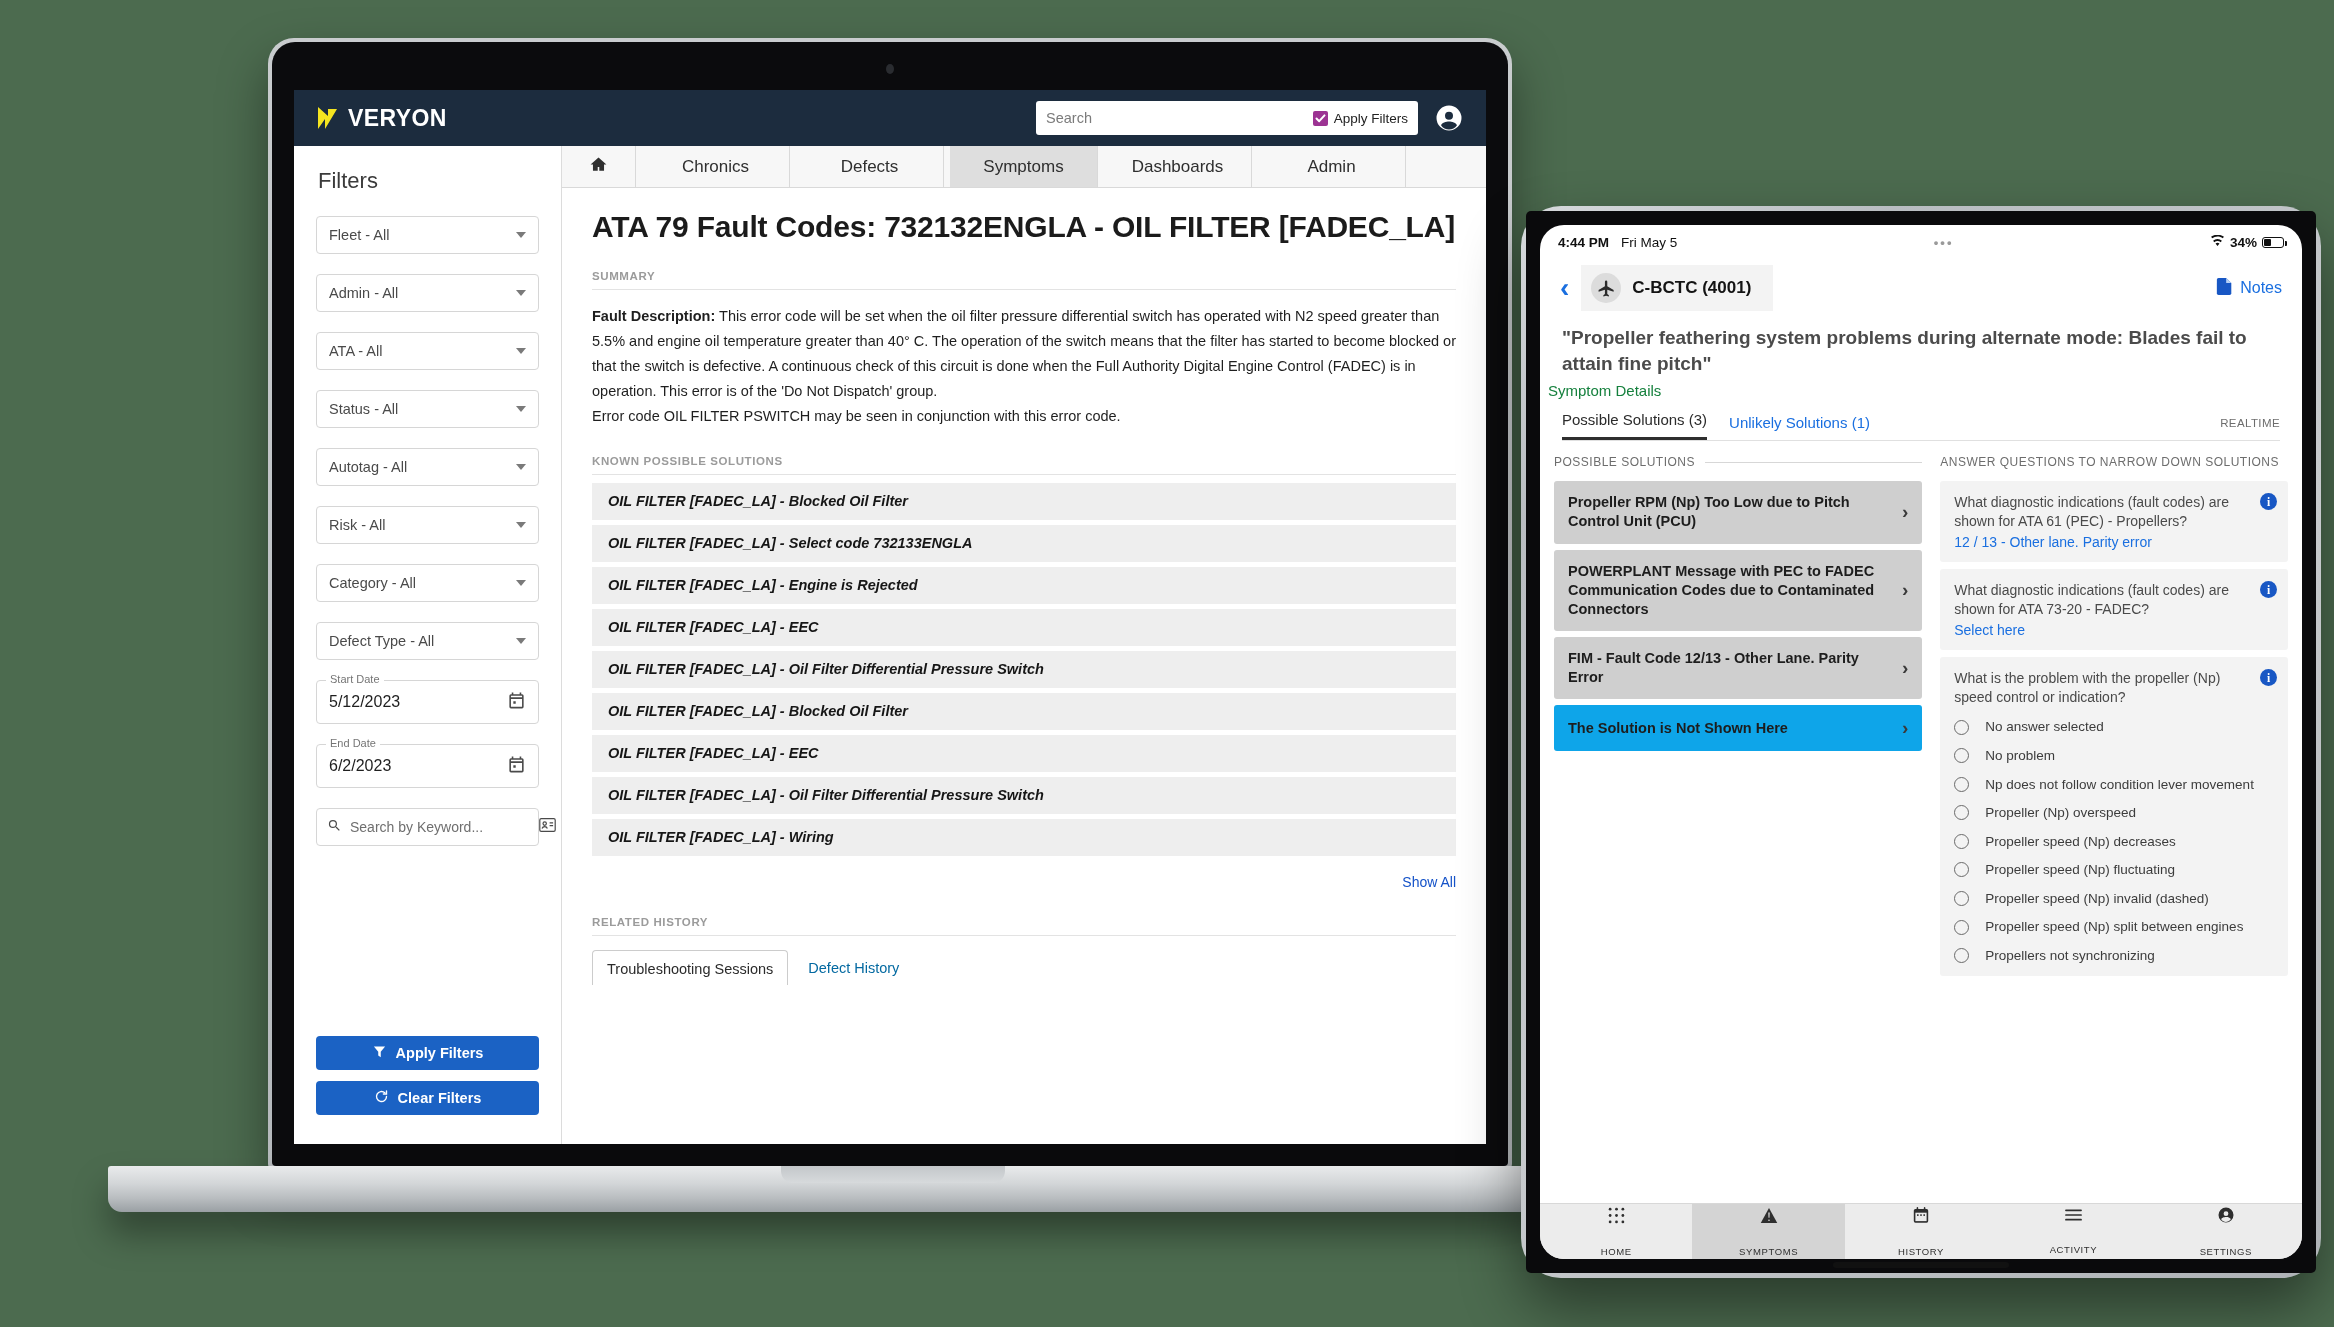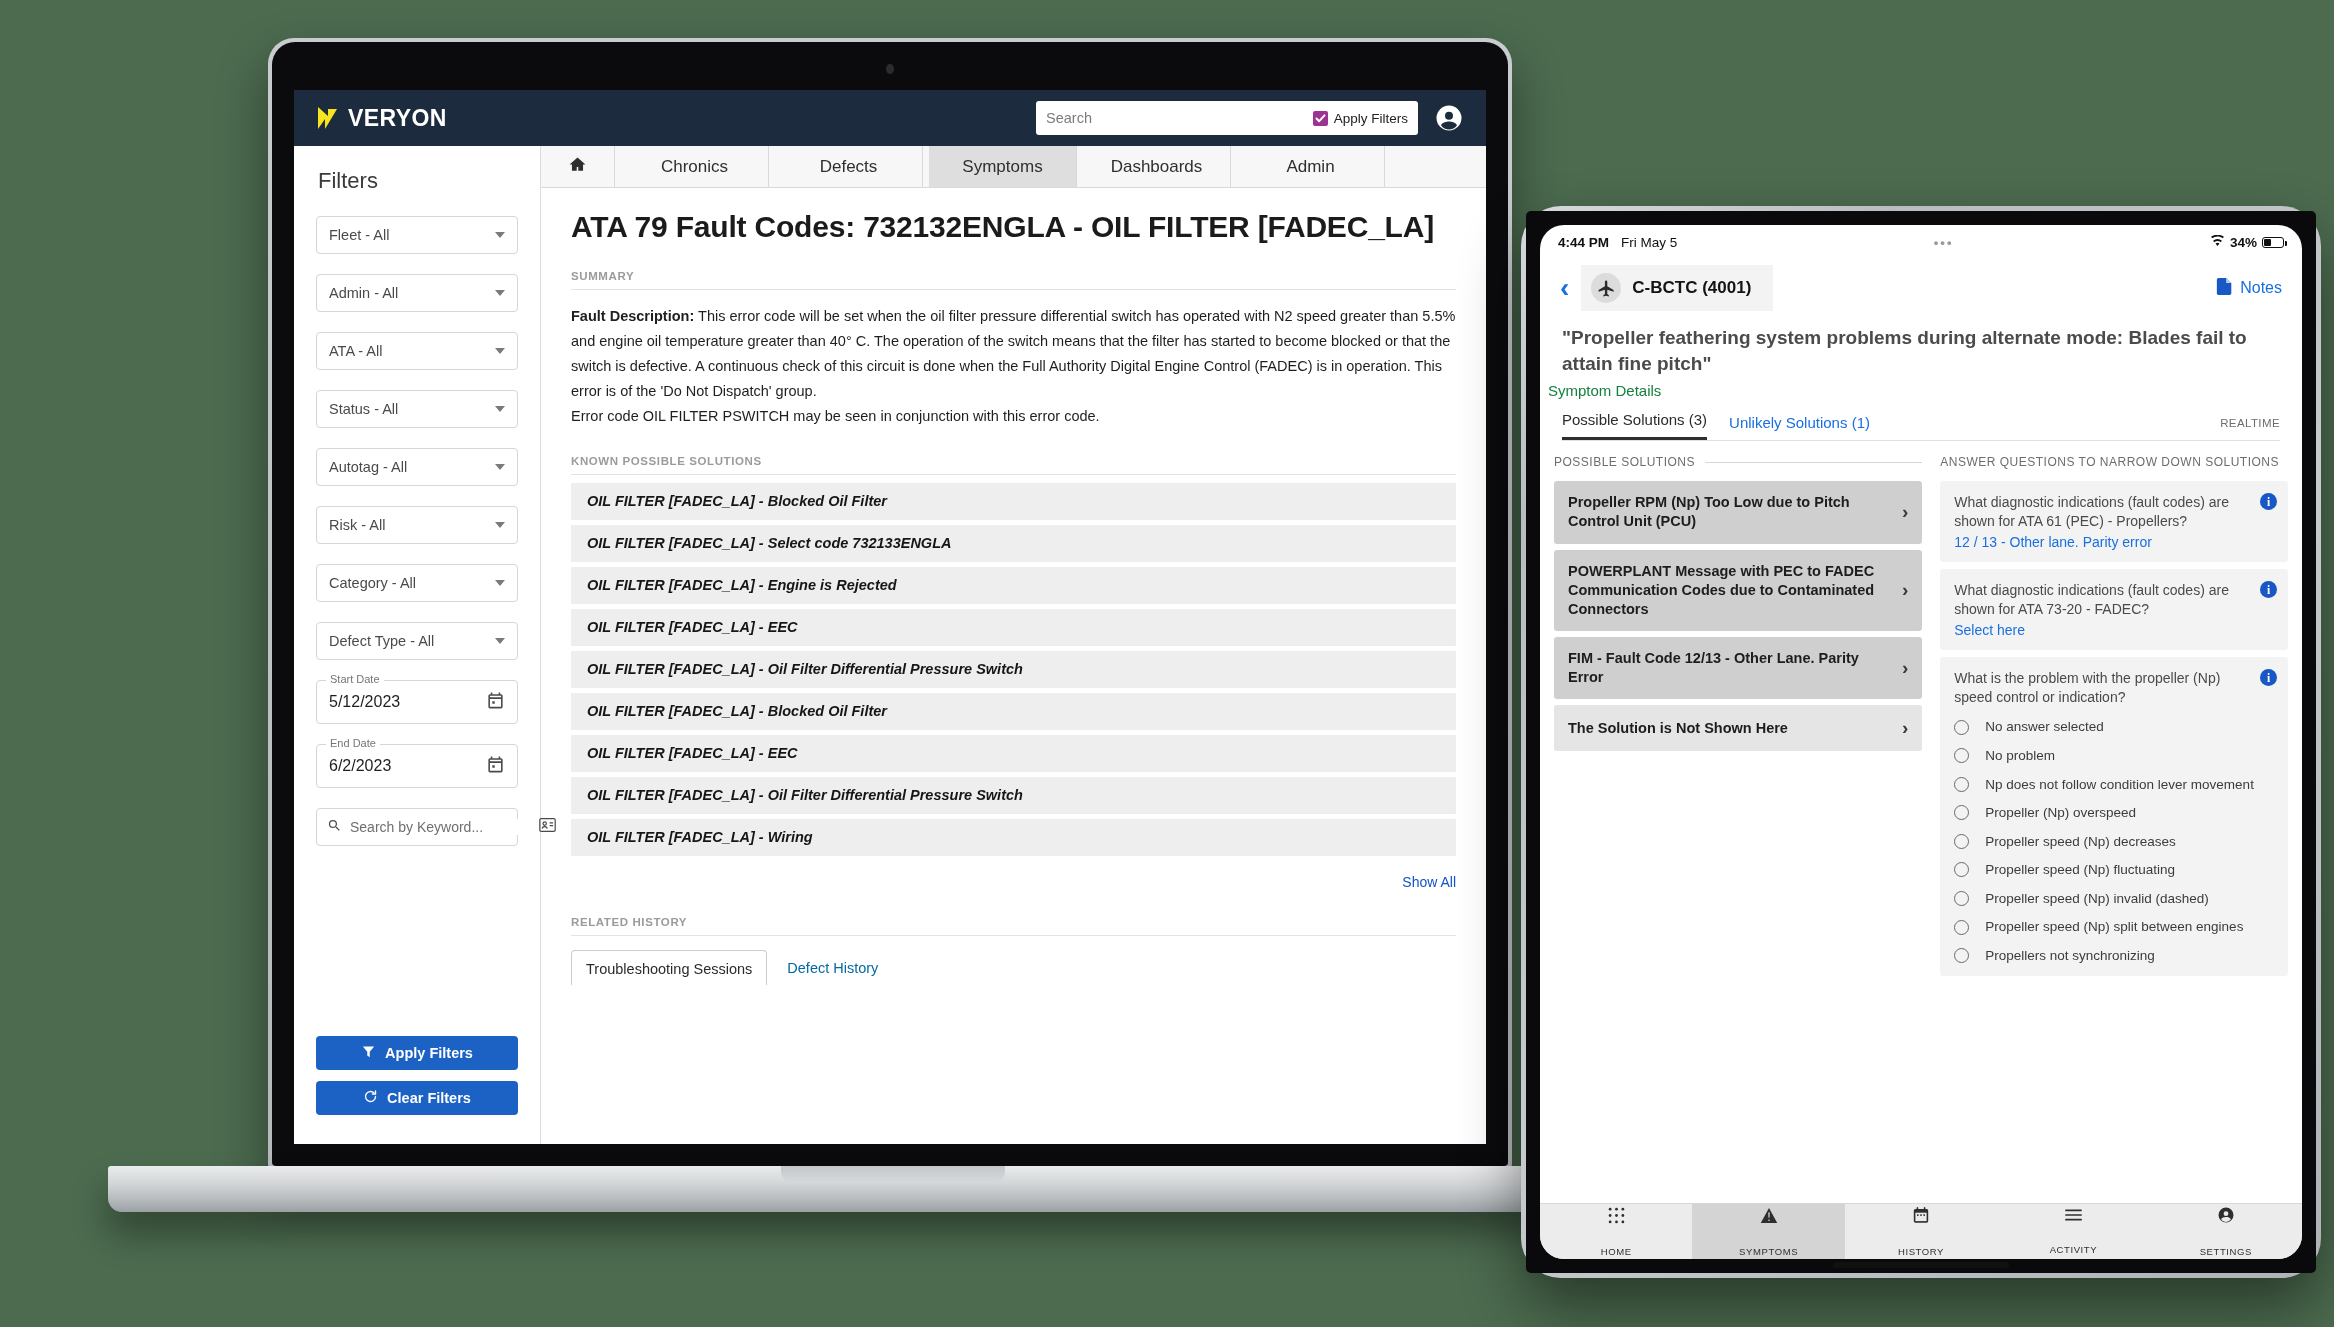--- a/index.html
+++ b/index.html
@@ -58,21 +58,21 @@
   .search-input::placeholder { color:#7b7b7b; }
   .apply-filters-chk { display:flex; align-items:center; gap:6px; white-space:nowrap; }
   .chk-box { width:15px; height:15px; background:#9c3393; border-radius:2px;
              display:flex; align-items:center; justify-content:center; }
   .chk-box svg { display:block; }
   .apply-filters-label { font-size:13.5px; color:#222; }
   .avatar-ic { width:30px; height:30px; color:#fff; }
 
   
   .app-body { display:flex; height:calc(100% - 56px); }
-  .sidebar { width:247px; background:#fff; border-right:1px solid #dcdcdc;
+  .sidebar { width:268px; background:#fff; border-right:1px solid #dcdcdc;
              padding:16px 22px 0 22px; position:relative; }
   .sidebar-title { font-size:22px; color:#3b3b3b; margin:6px 0 22px 2px; }
   .sel {
     height:38px; border:1px solid #d6d6d6; border-radius:4px; margin-bottom:20px;
     display:flex; align-items:center; padding:0 12px; font-size:14.5px; color:#4a4a4a;
     background:#fff;
   }
   .sel .caret { margin-left:auto; width:0;height:0;border-left:5px solid transparent;
                 border-right:5px solid transparent;border-top:6px solid #7a7a7a; }
   .field {
@@ -163,21 +163,21 @@
   .t-divider { height:1px; background:#e0e0e0; margin:0 22px; }
   .t-cols { flex:1; display:flex; min-height:0; }
   .t-col { padding:14px 14px 0 14px; }
   .t-col.left { width:52%; }
   .t-col.right { width:48%; padding-left:4px; }
   .t-colhead { display:flex; align-items:center; gap:10px; font-size:12px; color:#6d6d6d;
                letter-spacing:.5px; margin-bottom:12px; }
   .t-colhead .line { flex:1; height:1px; background:#d7d7d7; }
   .t-sol { background:#cfcfcf; border-radius:3px; padding:12px 14px; margin-bottom:6px;
            display:flex; align-items:center; gap:10px; cursor:pointer; }
-  .t-sol.light { background:#e5e5e5; }
+  .t-sol.light { background:#0ea5e9; }
   .t-sol-label { font-size:14.5px; font-weight:700; color:#1d1d1d; line-height:1.32; flex:1; }
   .t-chev { color:#3a3a3a; font-size:19px; font-weight:700; }
   .t-q { background:#f3f3f3; border-radius:3px; padding:12px 14px; margin-bottom:7px;
          position:relative; }
   .t-q-text { font-size:14px; color:#4a4a4a; line-height:1.36; padding-right:28px; }
   .t-q-ans { font-size:14px; color:#1a6fe0; margin-top:3px; cursor:pointer; }
   .t-info { position:absolute; right:11px; top:12px; width:17px; height:17px; border-radius:50%;
             background:#1857c4; color:#fff; font-size:11.5px; font-weight:700;
             display:flex; align-items:center; justify-content:center;
             font-family:"Liberation Serif", serif; cursor:pointer; }

